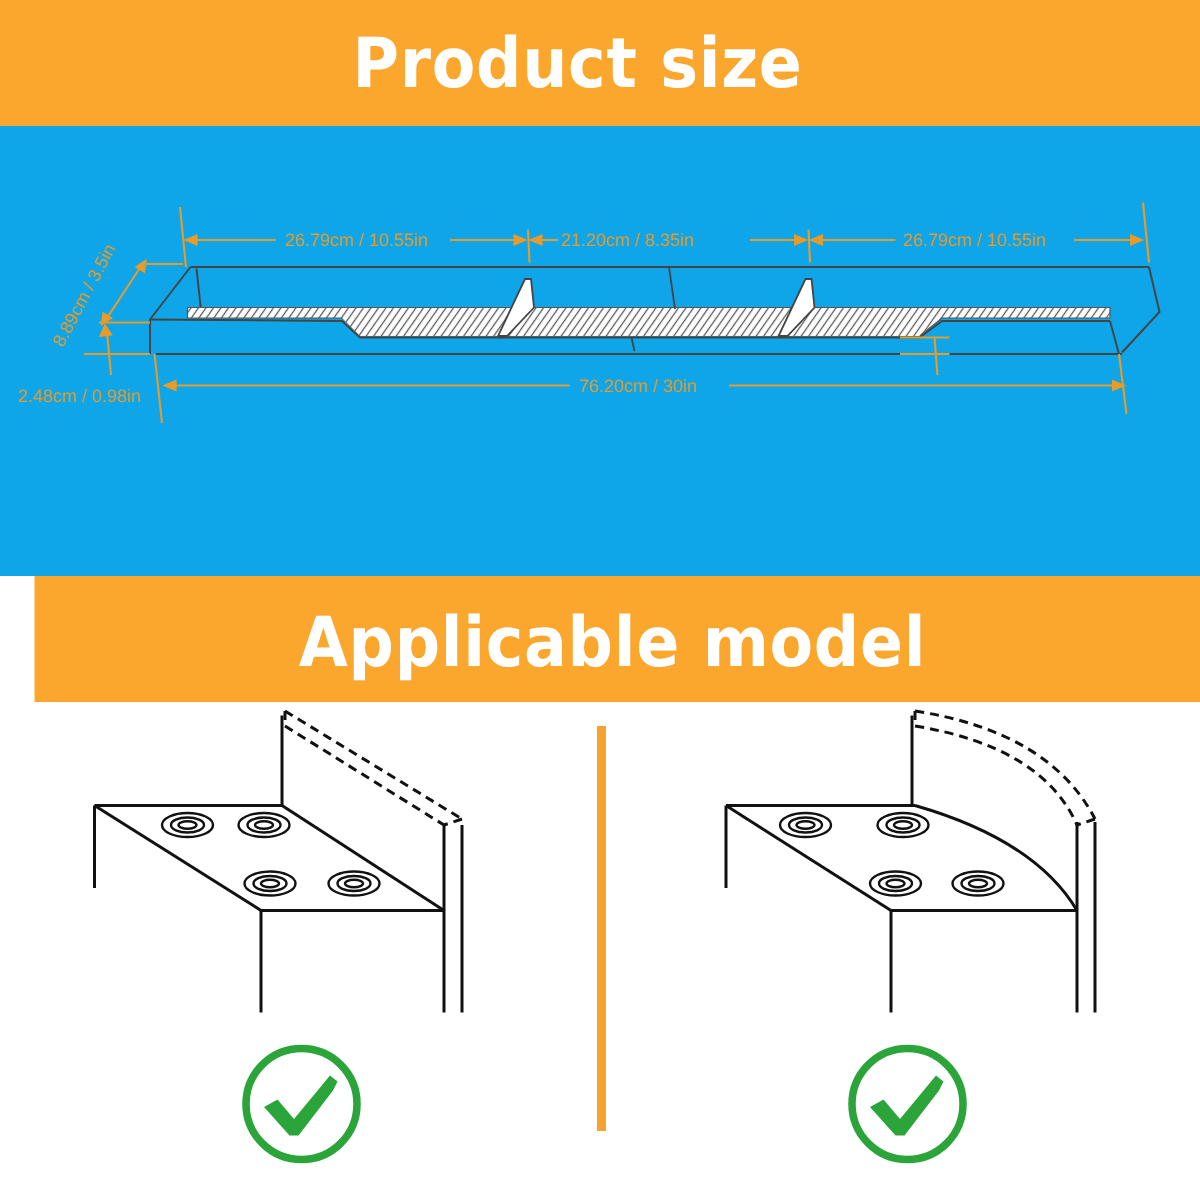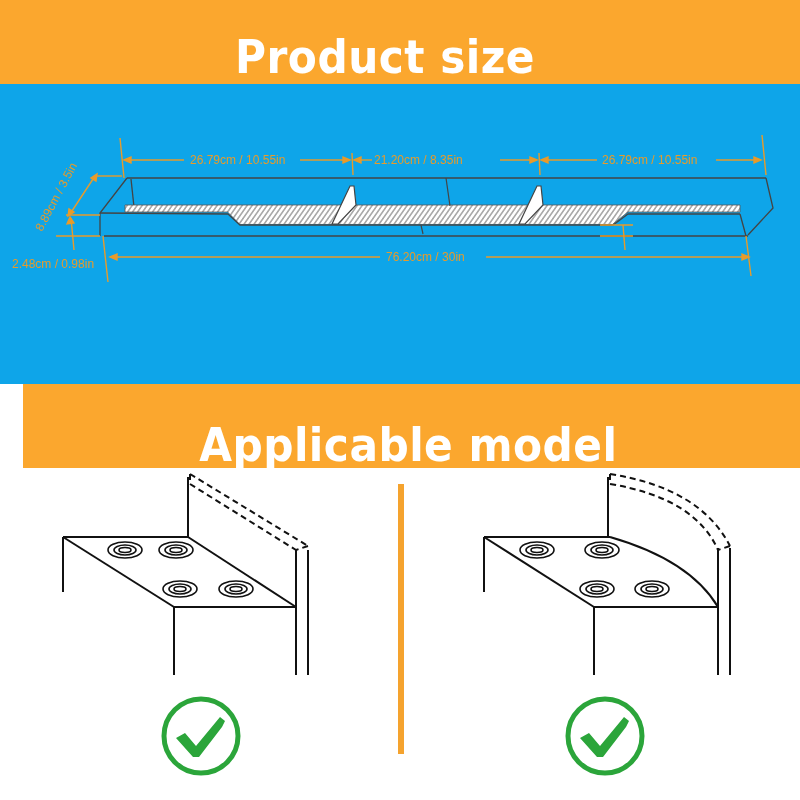--- a/index.html
+++ b/index.html
@@ -1,21 +1,21 @@
 <!DOCTYPE html>
 <html><head>
   <meta charset="utf-8">
   <style>
     html, body { margin: 0; padding: 0; background: #ffffff; }
     body { width: 800px; height: 800px; position: relative; overflow: hidden; font-family: "Liberation Sans", sans-serif; }
     .banner {
       position: absolute; left: 0; width: 800px;
       background: #fba72e; color: #ffffff;
       font-family: "DejaVu Sans", sans-serif; font-weight: bold;
-      display: flex; align-items: flex-end; justify-content: center;
+      display: flex; align-items: center; justify-content: center;
       letter-spacing: 0.5px;
     }
     .banner-top { top: 0; height: 84px; font-size: 46px; }
     .banner-mid { top: 384px; height: 88px; font-size: 46px; margin-left: 23px; }
     .banner span { display: inline-block; }
     .banner-top span { transform: scaleX(0.92); margin-left: -30px; }
     .banner-mid span { transform: scaleX(0.92); margin-left: -30px; }
     .section-size { position: absolute; left: 0; top: 84px; width: 800px; height: 300px; background: #0ea5e9; }
     .section-model { position: absolute; left: 0; top: 468px; width: 800px; height: 332px; background: #ffffff; }
     svg { position: absolute; left: 0; top: 0; overflow: visible; }

